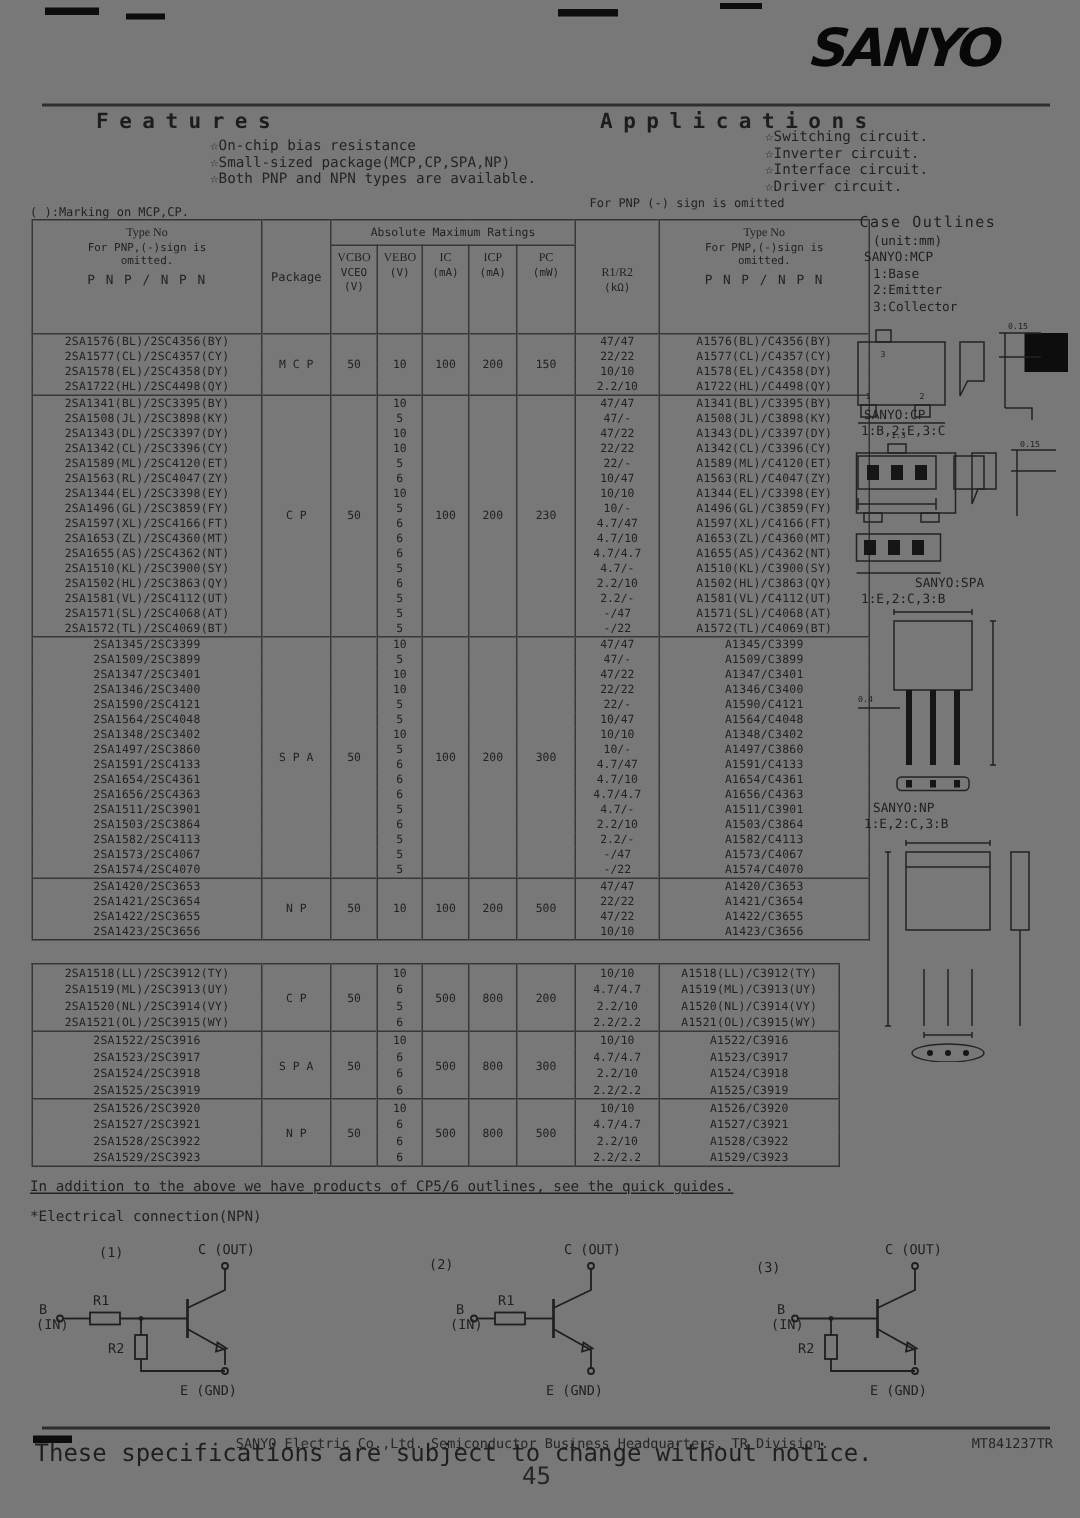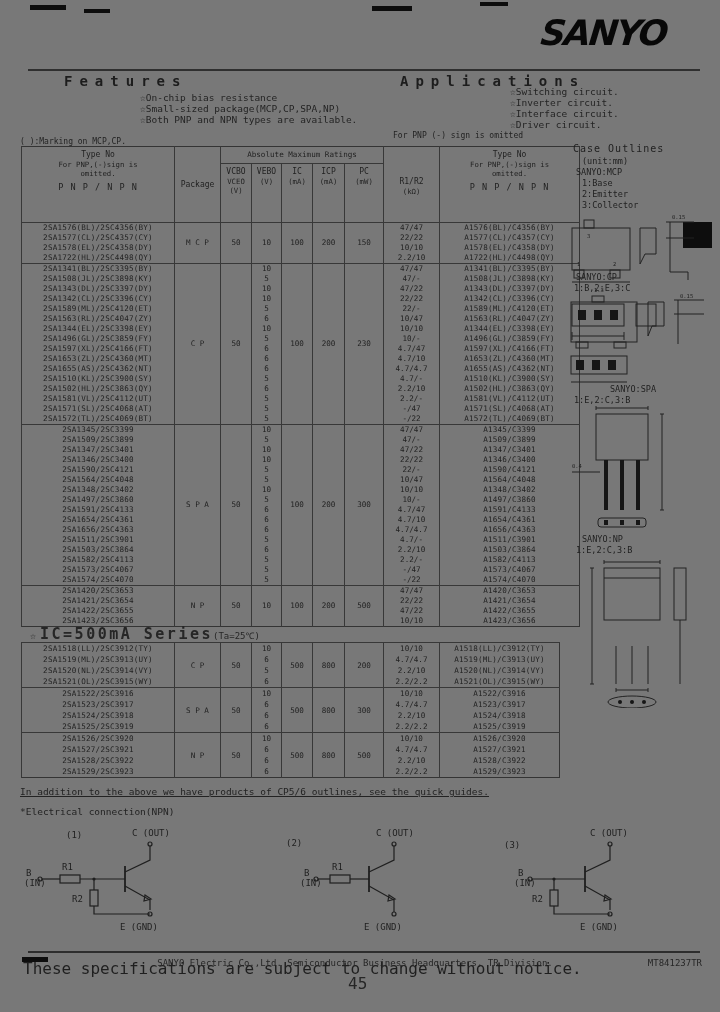--- a/index.html
+++ b/index.html
@@ -25,21 +25,21 @@
   .dtable{position:absolute;border-collapse:collapse;table-layout:fixed;
           border:1.8px solid #343434;}
   .dtable td,.dtable th{border-left:1px solid #383838;padding:0;margin:0;
           font-size:7.6px;line-height:10px;white-space:nowrap;overflow:hidden;
           text-align:center;color:#222;font-weight:normal;}
   .dtable thead th{border-bottom:1px solid #383838;}
   .dtable tr.gf td{border-top:1.2px solid #383838;}
   .dtable td{height:10px;}
   .t500 td{height:11px;line-height:11px;}
   .h-sub{display:block;font-size:7.3px;line-height:9px;}
-  .h-main{display:block;font-size:8px;line-height:11px;padding-top:2px;}
+  .h-main{display:block;font-size:8px;line-height:11px;padding-top:2px;font-family:Liberation Serif, serif;}
   .h-pnp{display:block;font-size:8.5px;letter-spacing:1px;line-height:12px;padding-top:3px;}
   .h-amr{font-size:8.2px;height:16px;}
   .h-type{vertical-align:top;text-align:center;}
   .subth{vertical-align:top;height:58px;}
   .c-type{letter-spacing:0.2px;}
   
   .ckt{position:absolute;}
   .ckt text{font-family:"DejaVu Sans Mono",monospace;font-size:9px;fill:#1f1f1f;}
   .ckt .w{stroke:#1f1f1f;stroke-width:1.2;fill:none;}
   .ckt .t{stroke:#1f1f1f;stroke-width:1.8;fill:none;}
@@ -393,23 +393,20 @@
           <td class="c-type">A1422/C3655</td>
         </tr>
         <tr>
           <td class="c-type">2SA1423/2SC3656</td>
           <td>10/10</td>
           <td class="c-type">A1423/C3656</td>
         </tr>
       </tbody>
   </table>
 
-  <div class="series" style="left:30px;top:624px;">
-    <span class="star">☆</span><span class="nm">IC=500mA Series</span><span class="cond">(Ta=25℃)</span>
-  </div>
 
   <table class="dtable t500" style="left:21px;top:642px;width:538px;">
     <colgroup>
       <col style="width:153px">
         <col style="width:46px">
         <col style="width:31px">
         <col style="width:30px">
       <col style="width:31px">
         <col style="width:32px">
         <col style="width:39px">

